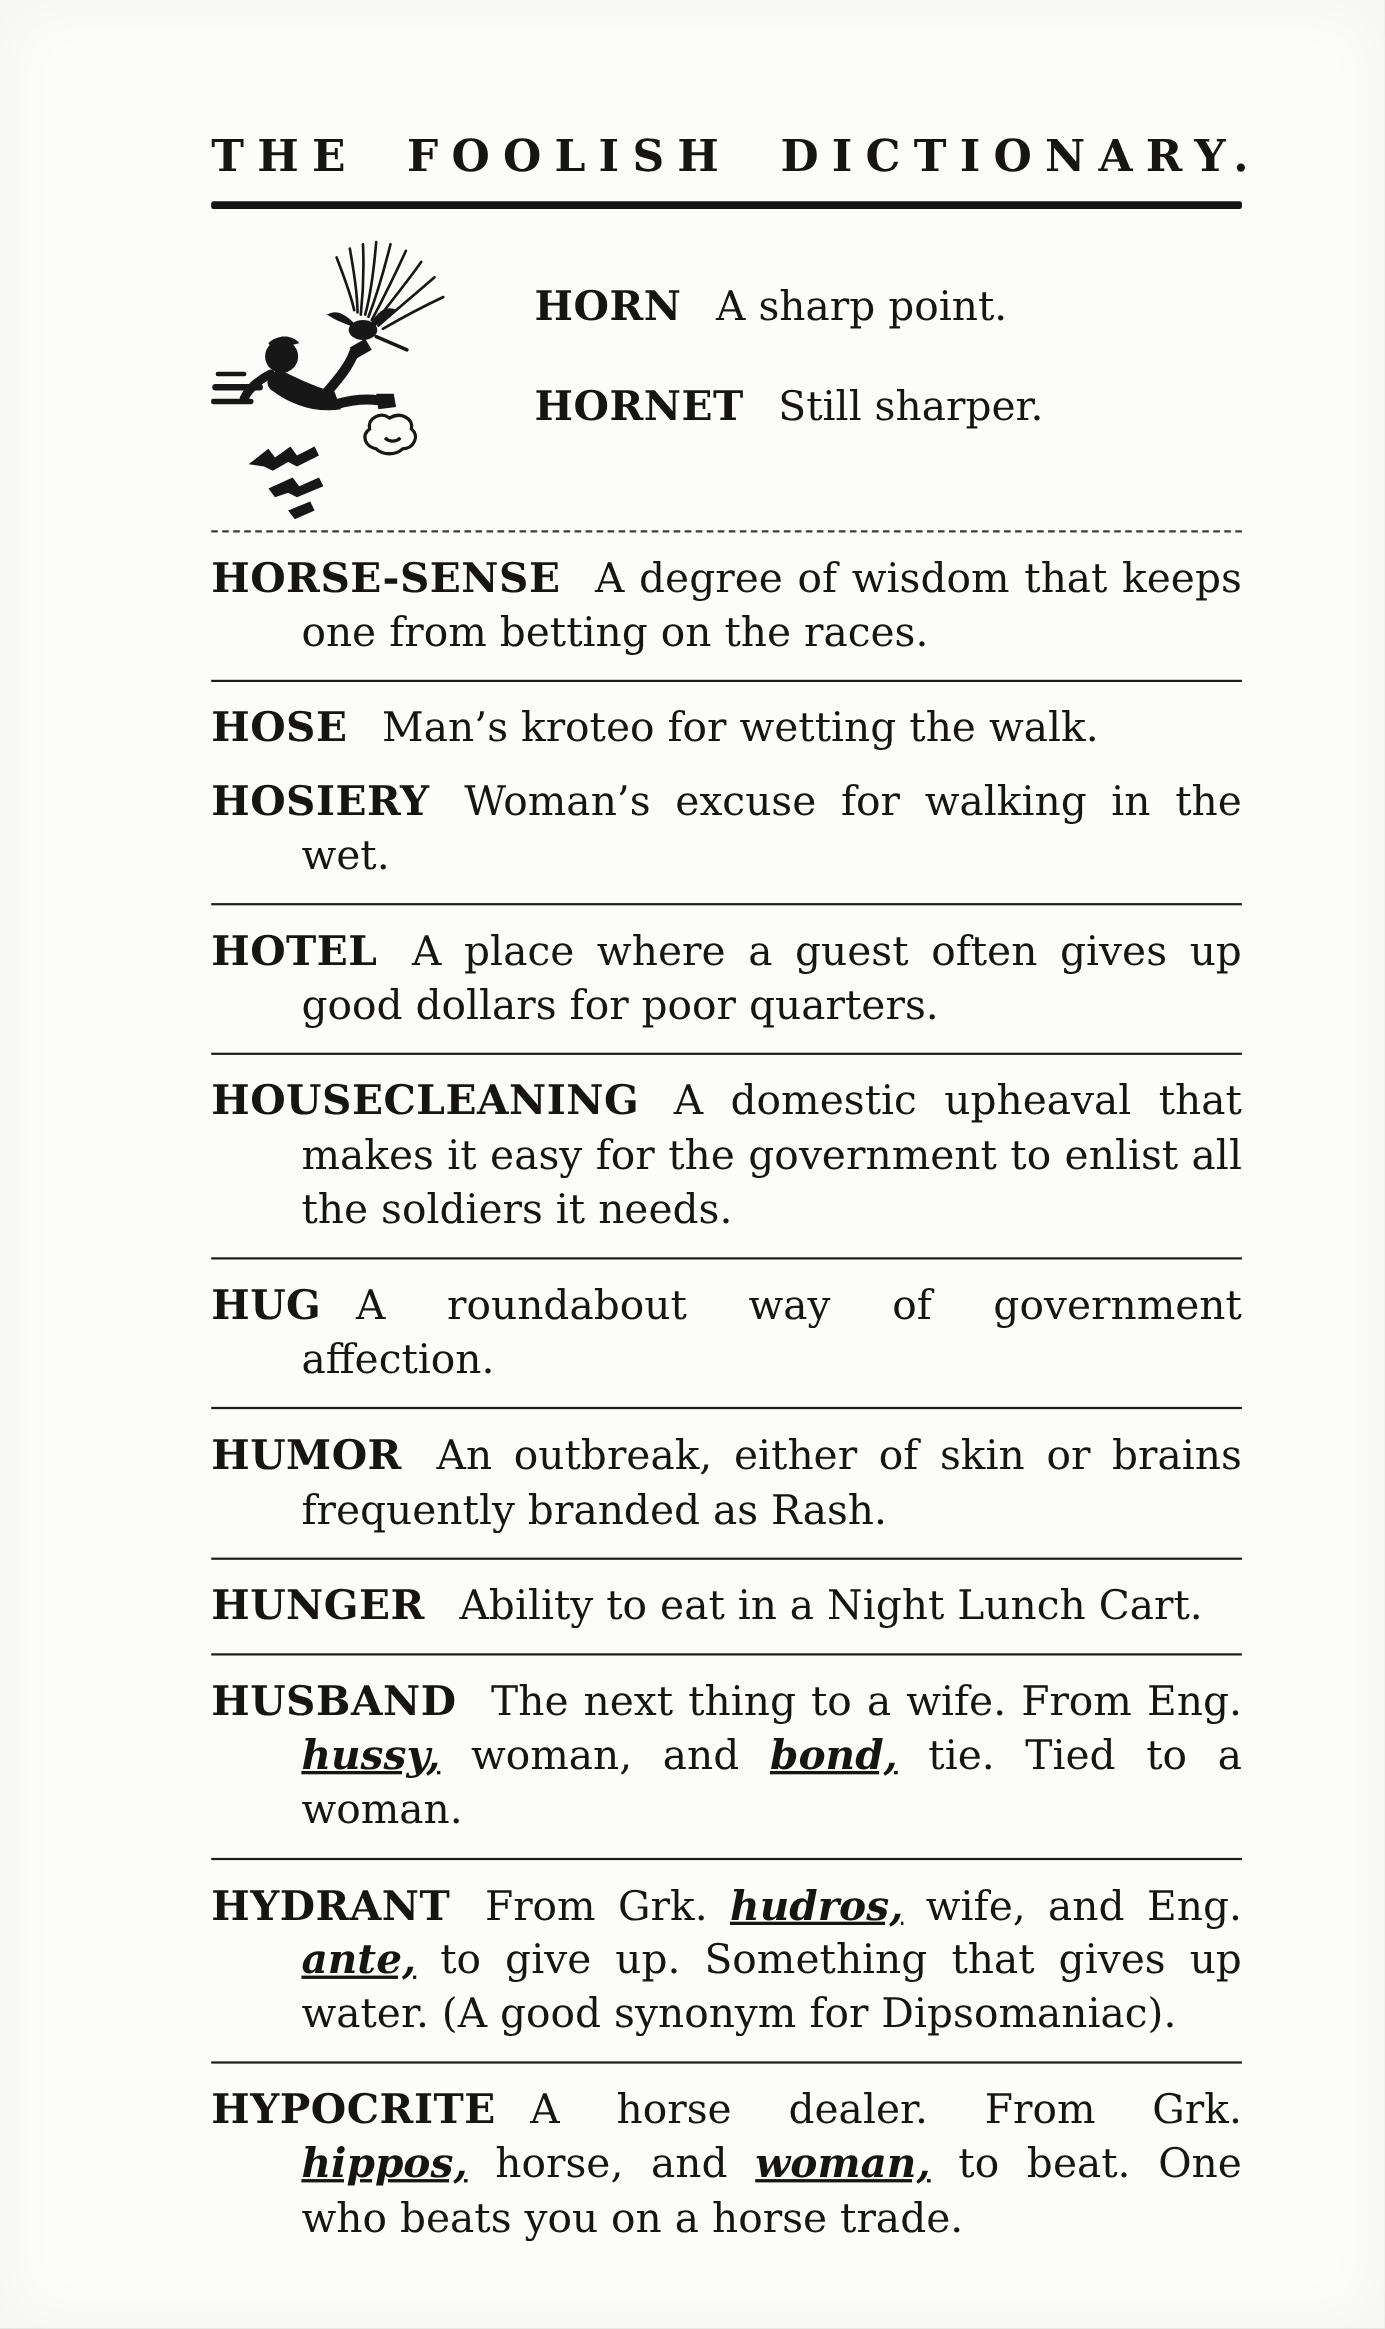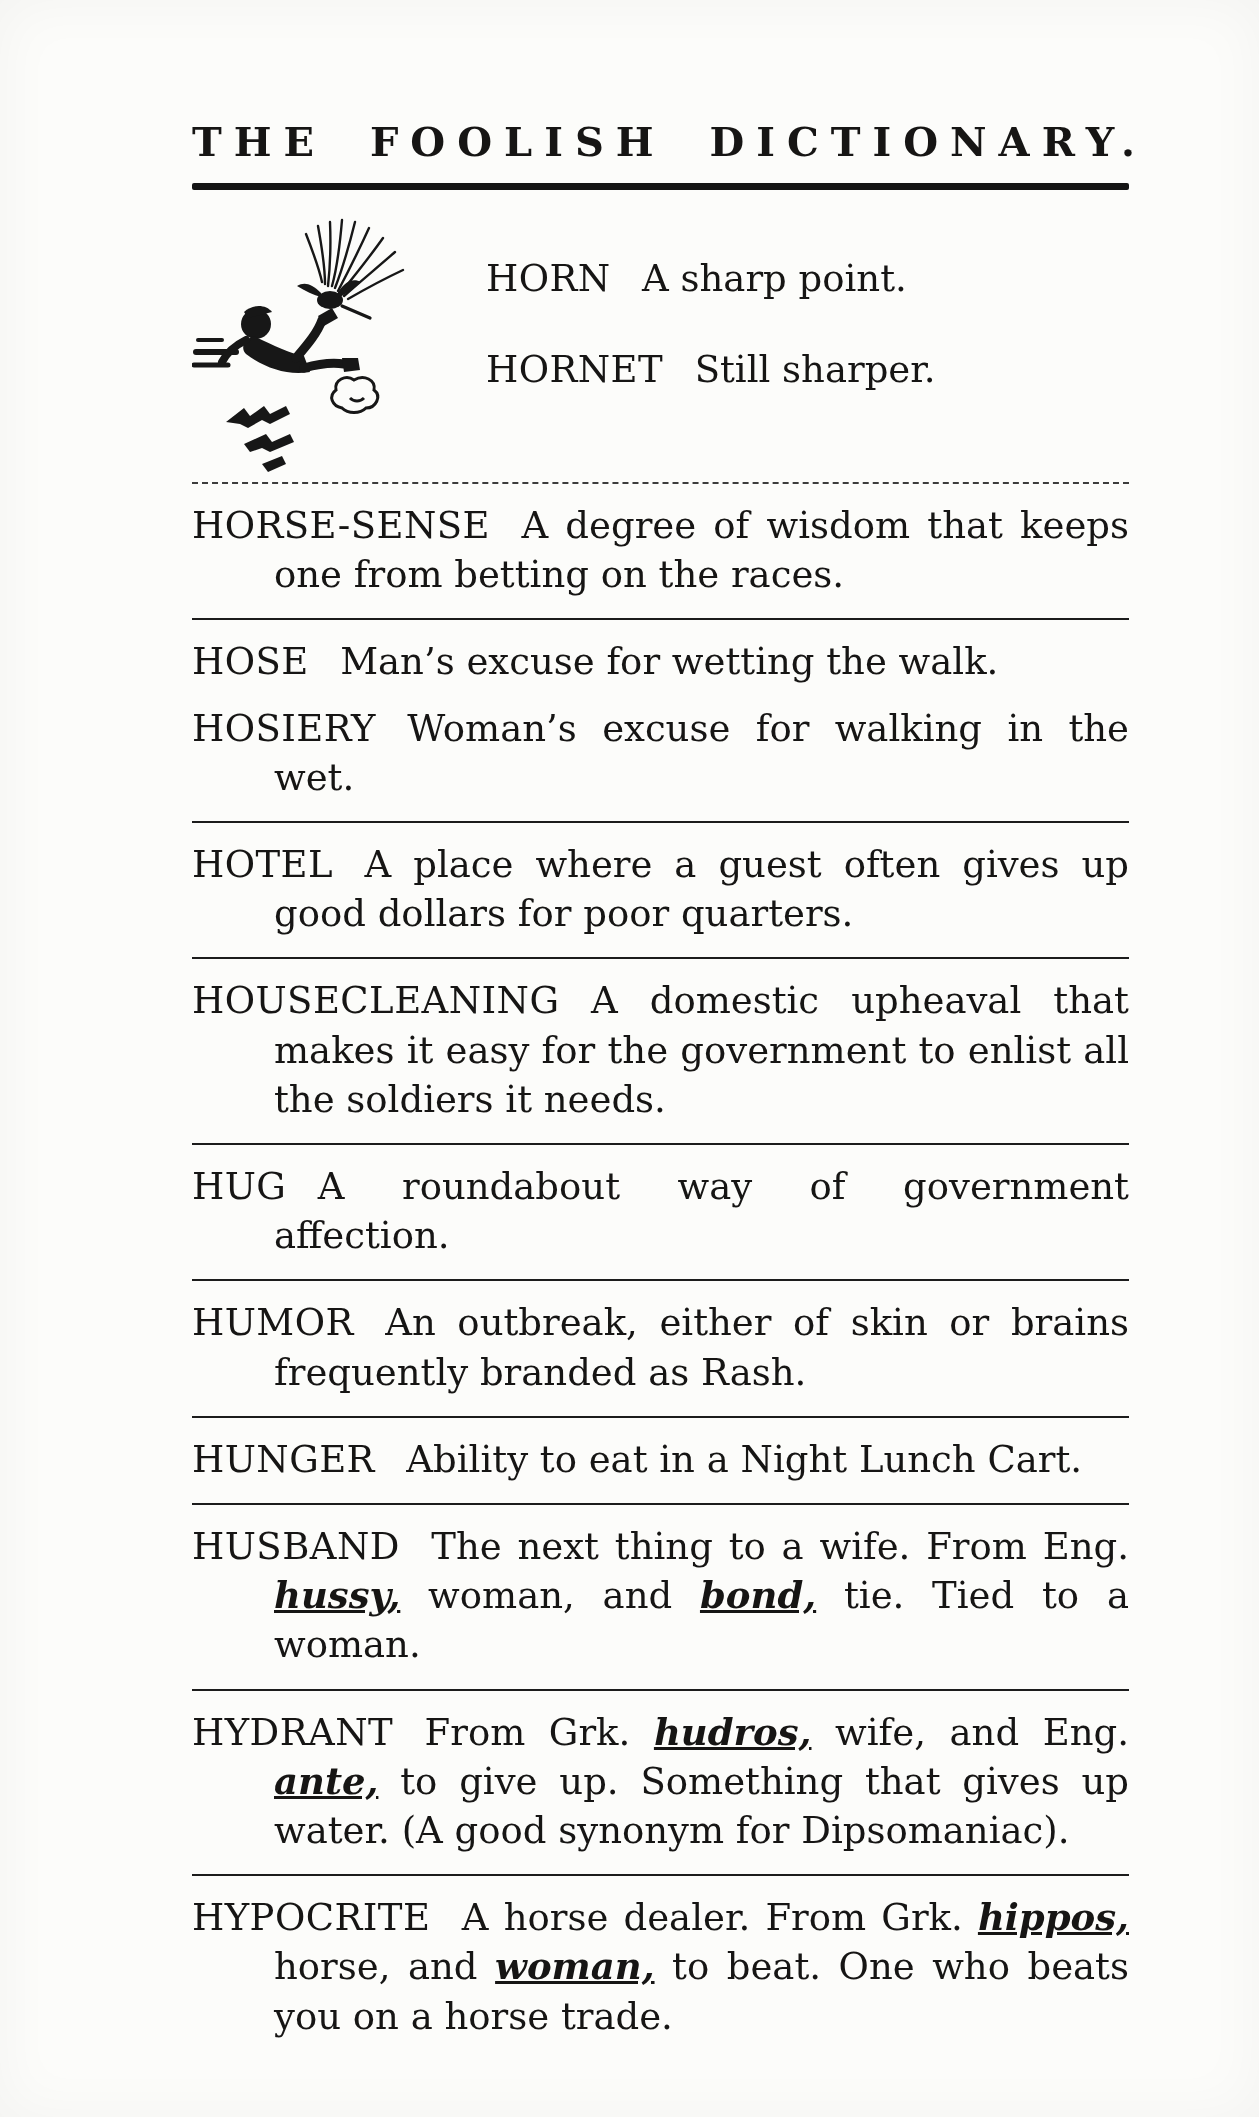--- a/index.html
+++ b/index.html
@@ -64,21 +64,21 @@
     padding-left: 82px;
     text-indent: -82px;
   }
   .inline-defs .entry {
     margin: 0;
     padding-left: 0;
     text-indent: 0;
     text-align: left;
   }
   .term {
-    font-weight: 400;
+    font-weight: 700;
     letter-spacing: 0.012em;
     margin-right: 0.85em;
   }
   .etym {
     font-style: italic;
     font-weight: 700;
     text-decoration: underline;
   }
   .entry-rule {
     border: none;
@@ -159,21 +159,21 @@
   </section>
 
   <hr class="dashed-rule">
 
   <main>
       <section class="entry-group">
     <p class="entry"><span class="term">HORSE-SENSE</span><span class="def"><span class="seg">A degree of wisdom that keeps one from betting on the races.</span></span></p>
         <hr class="entry-rule">
   </section>
       <section class="entry-group">
-    <p class="entry"><span class="term">HOSE</span><span class="def"><span class="seg">Man’s excuse for wetting the walk.</span></span></p>
+    <p class="entry"><span class="term">HOSE</span><span class="def"><span class="seg">Man’s kroteo for wetting the walk.</span></span></p>
         <p class="entry"><span class="term">HOSIERY</span><span class="def"><span class="seg">Woman’s excuse for walking in the wet.</span></span></p>
         <hr class="entry-rule">
   </section>
       <section class="entry-group">
     <p class="entry"><span class="term">HOTEL</span><span class="def"><span class="seg">A place where a guest often gives up good dollars for poor quarters.</span></span></p>
         <hr class="entry-rule">
   </section>
       <section class="entry-group">
     <p class="entry"><span class="term">HOUSECLEANING</span><span class="def"><span class="seg">A domestic upheaval that makes it easy for the government to enlist all the soldiers it needs.</span></span></p>
         <hr class="entry-rule">

